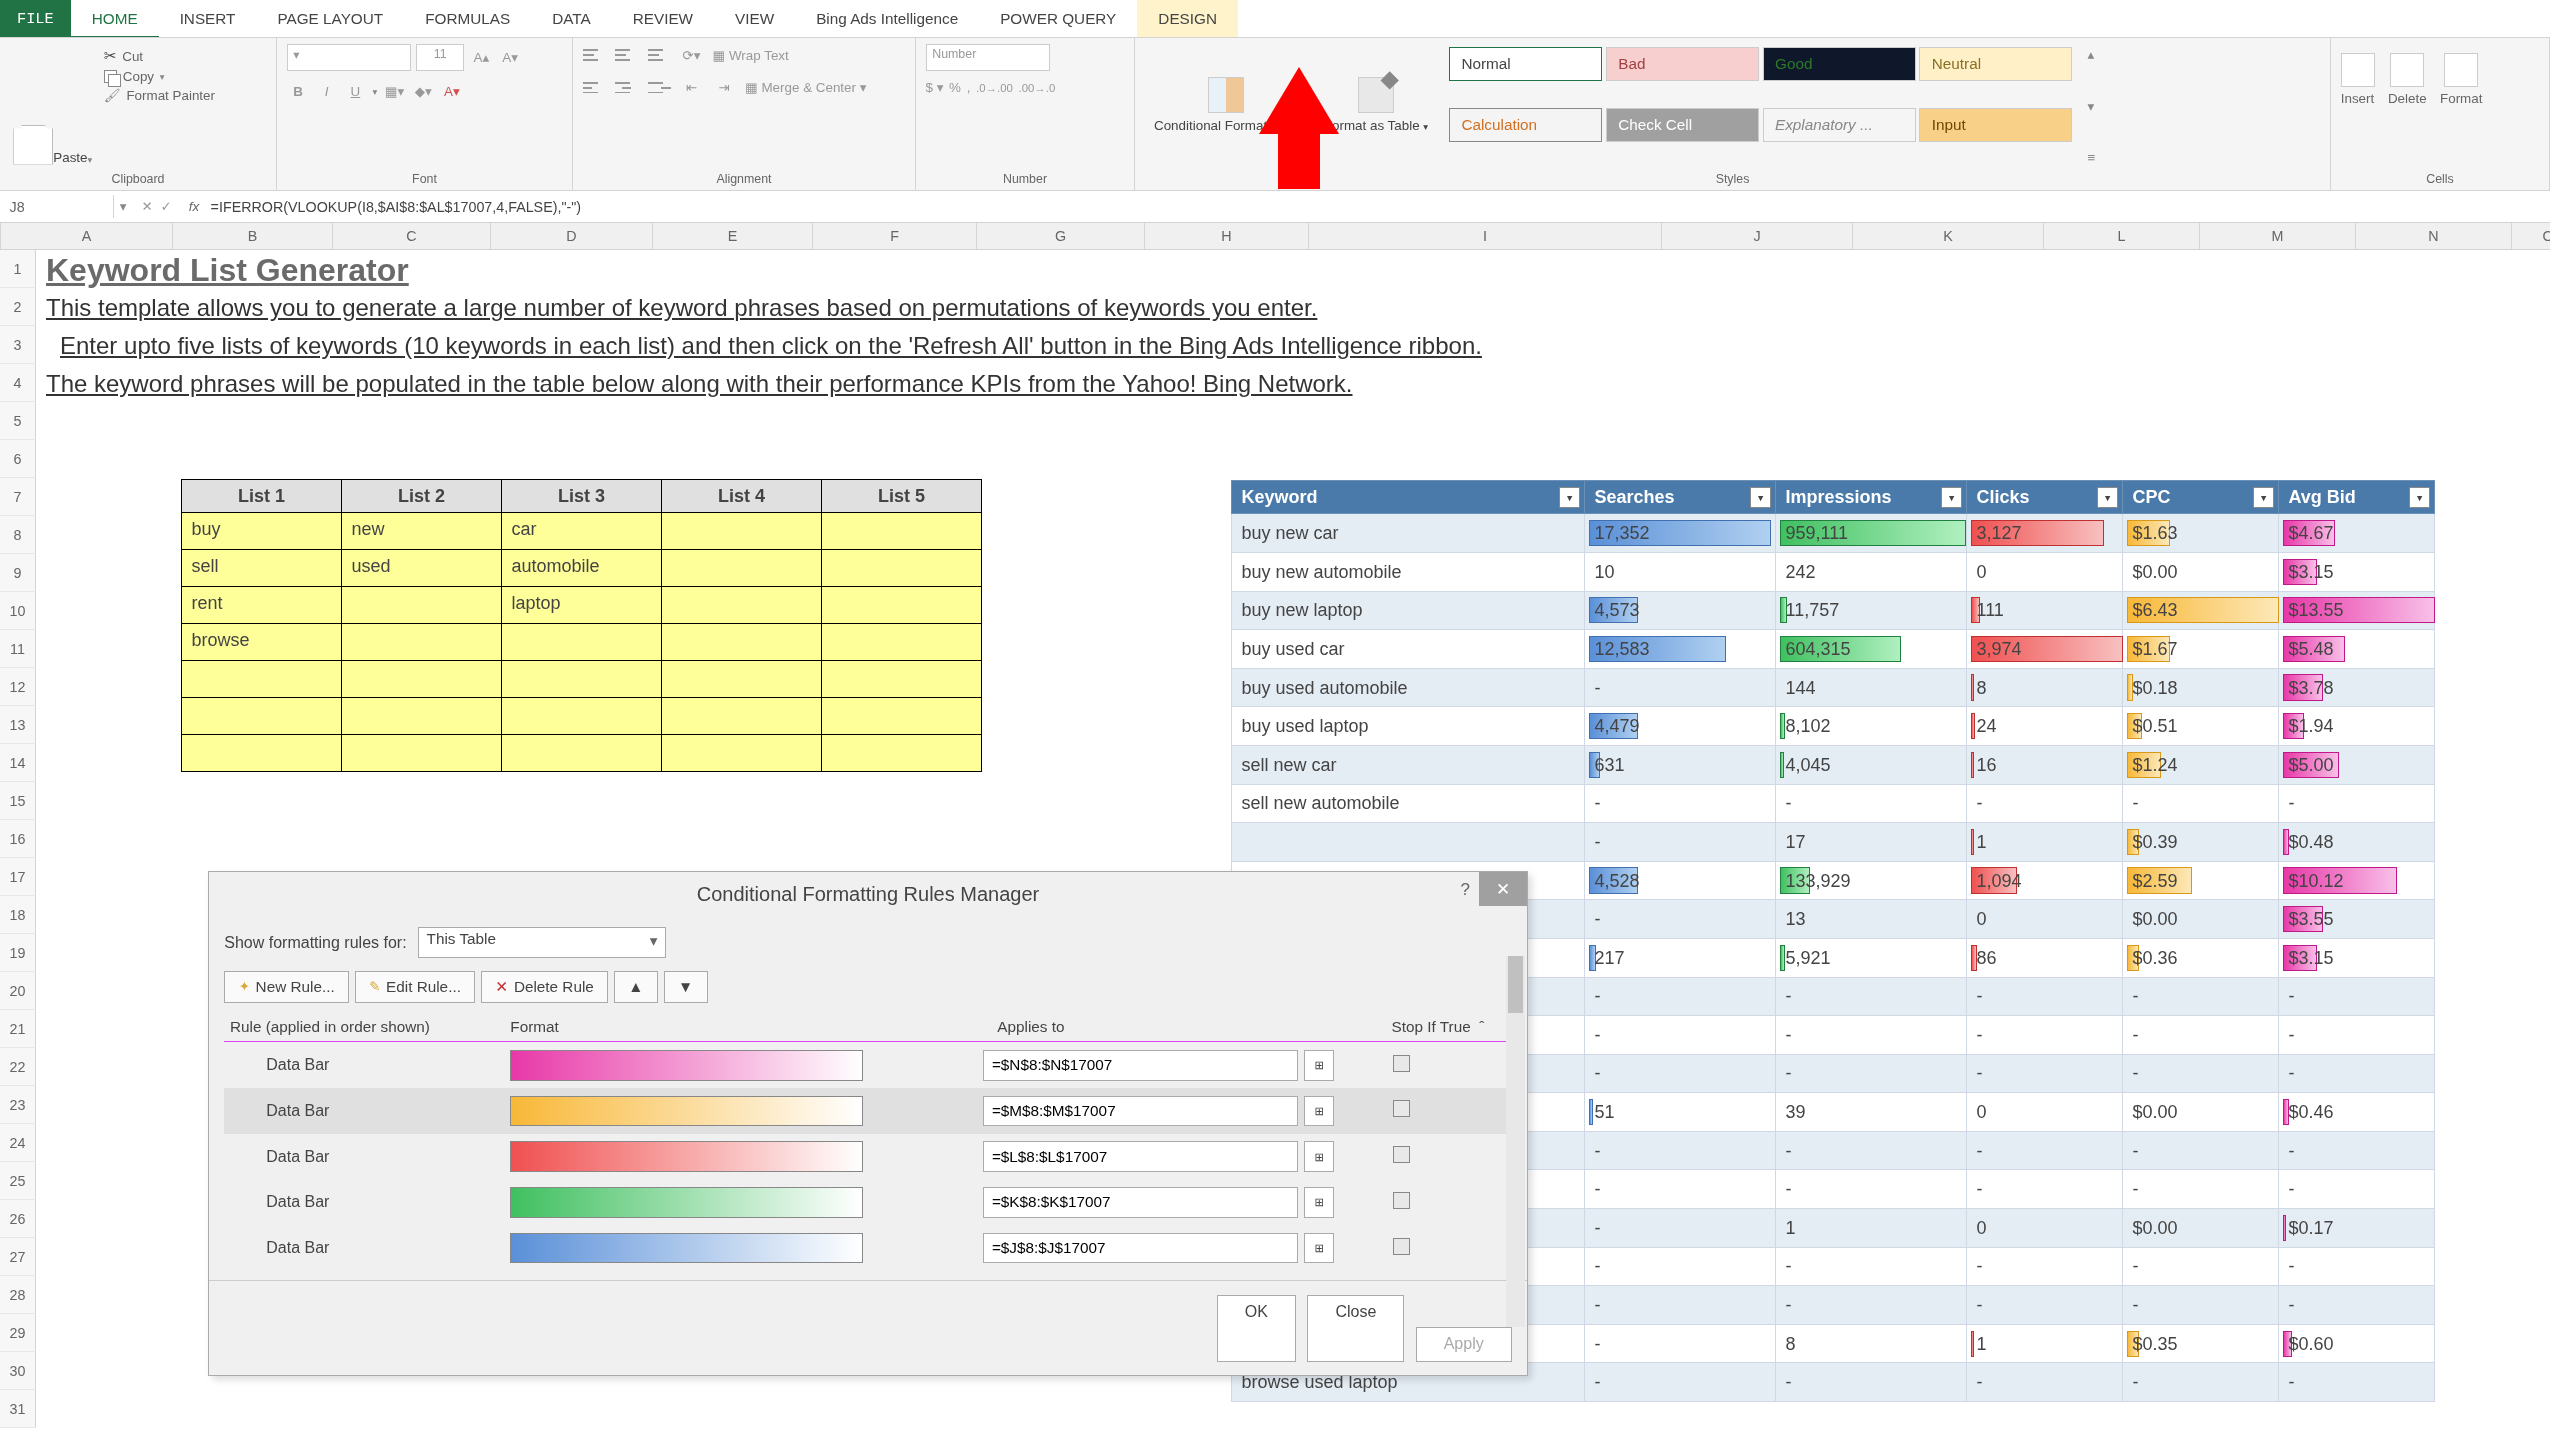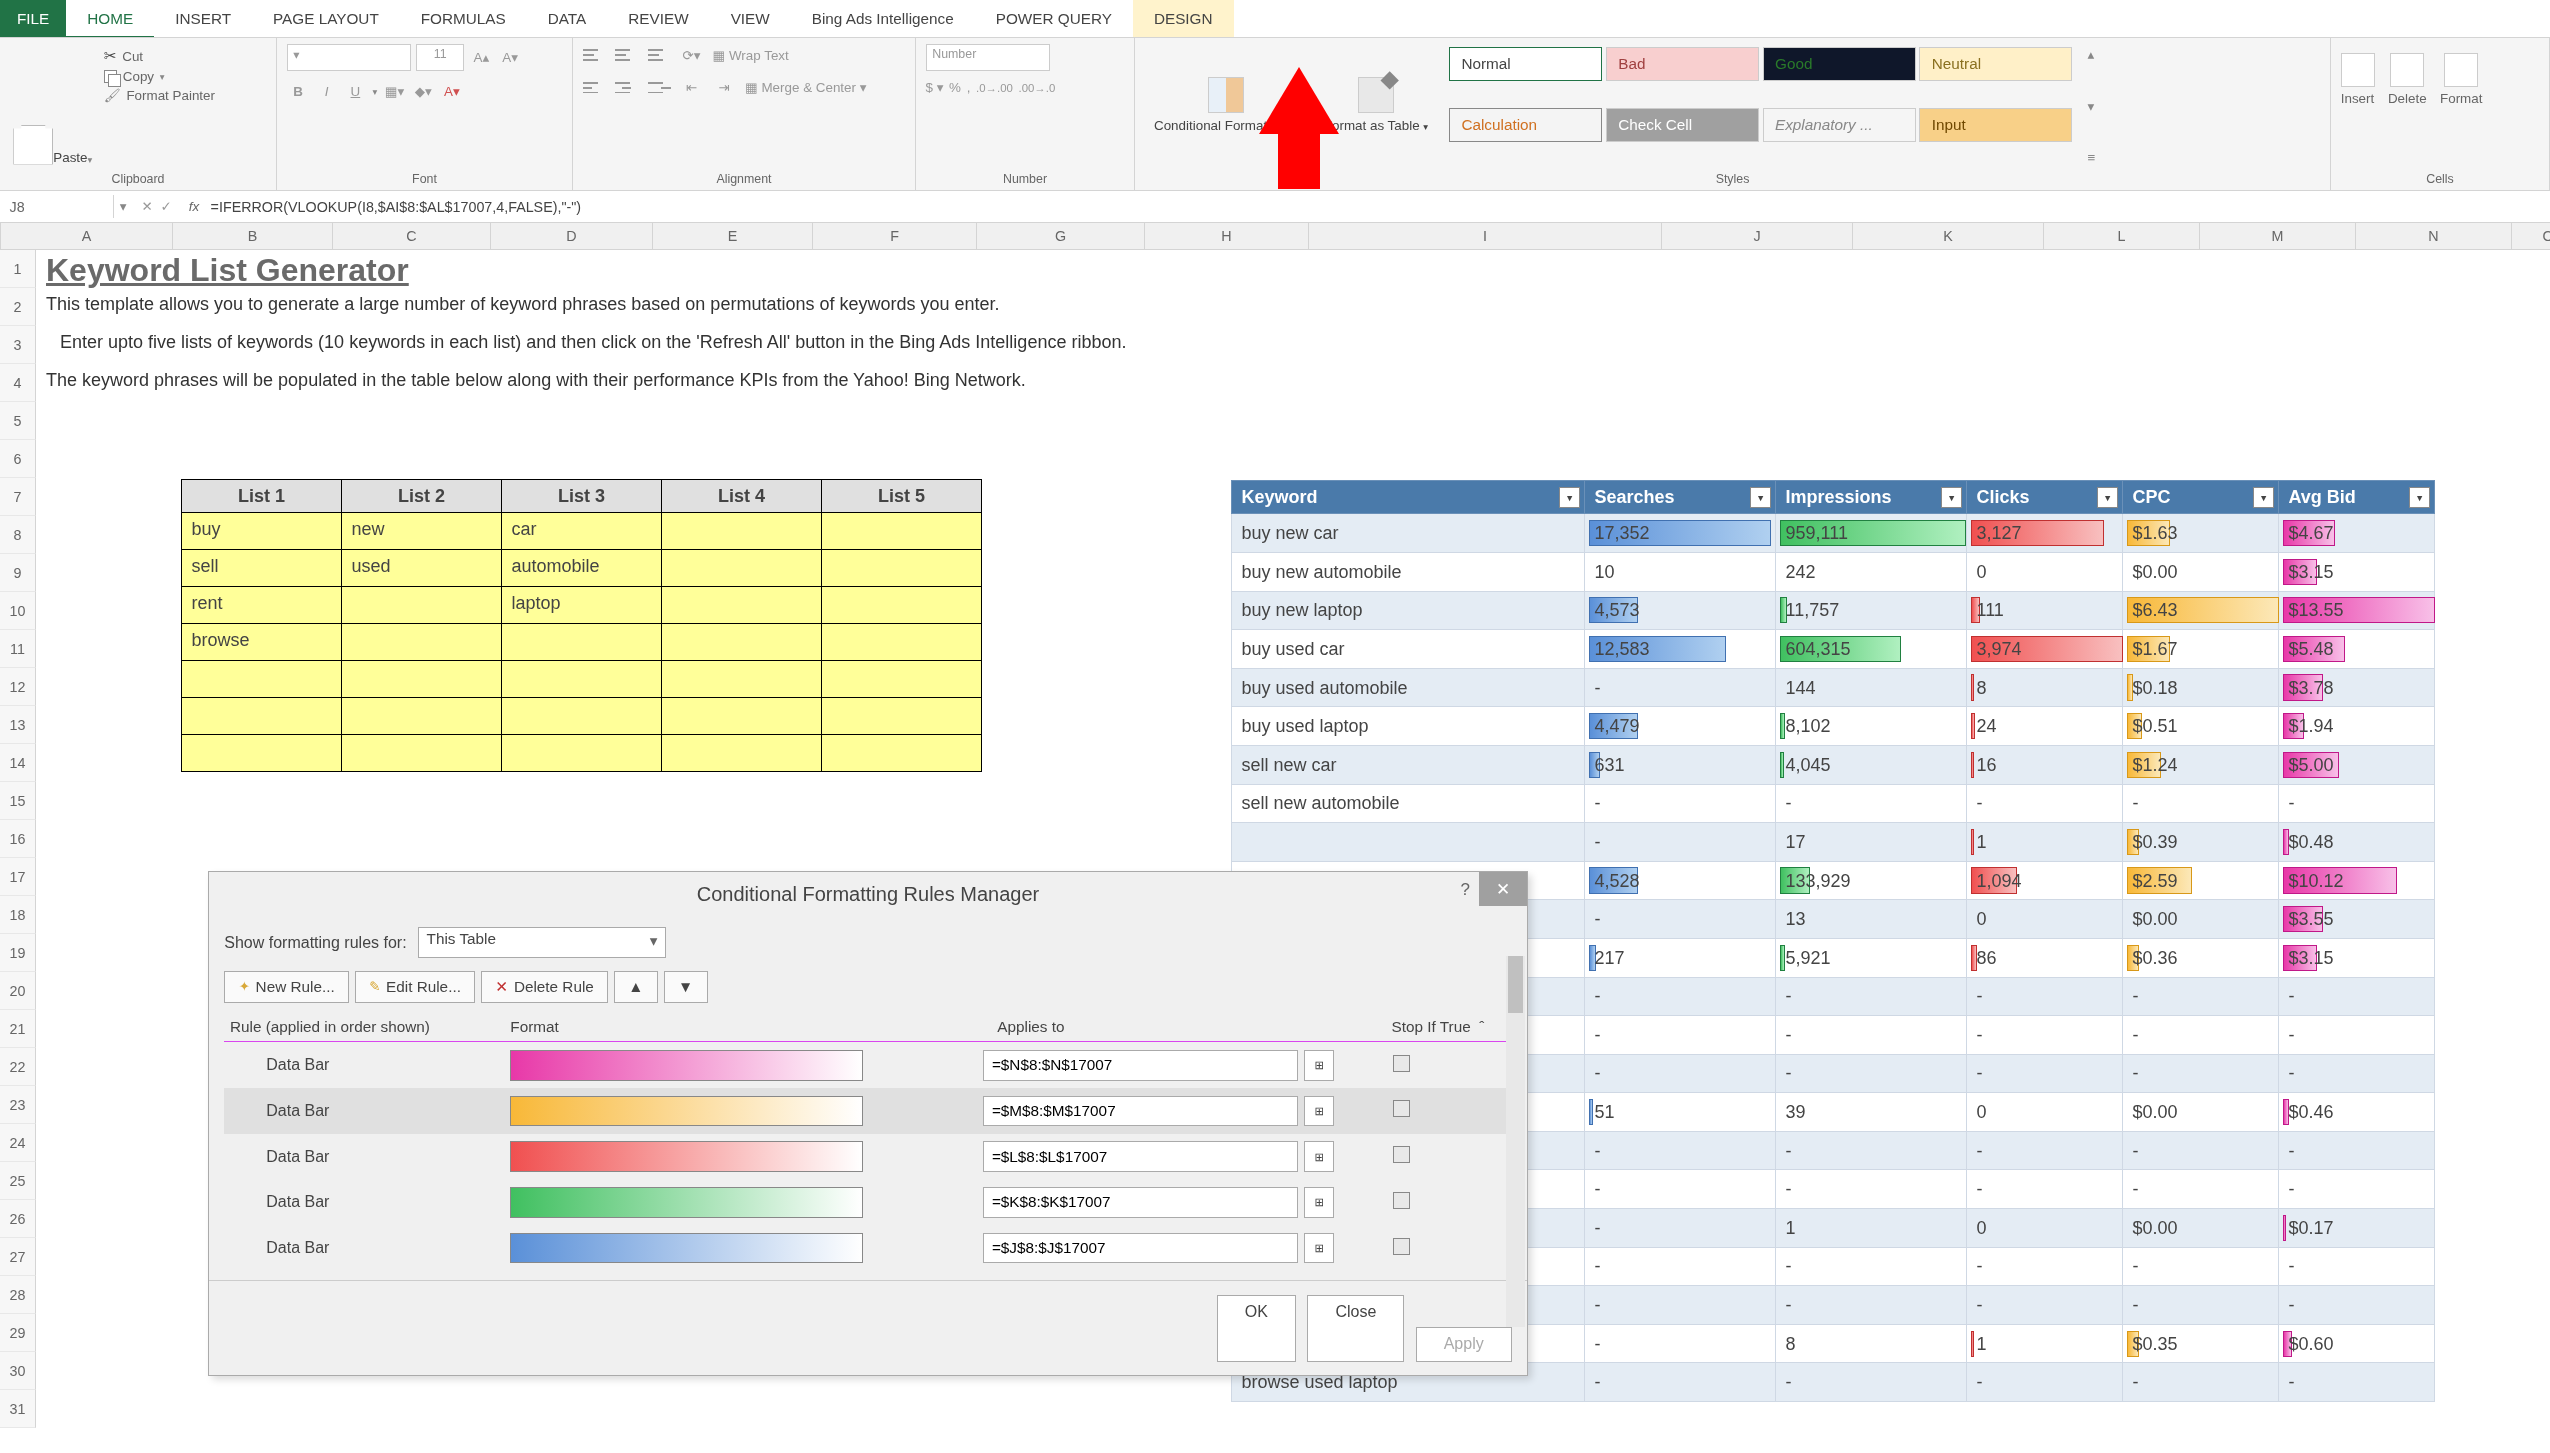--- a/index.html
+++ b/index.html
@@ -1,21 +1,21 @@
 <!DOCTYPE html>
 <html><head>
 <meta charset="utf-8">
 <style>
 * { margin: 0; padding: 0; box-sizing: border-box; font-family: 'Segoe UI', Tahoma, sans-serif; }
 body { background: #fff; font-size: 13.4px; color: #444; overflow: hidden; width: 2550px; height: 1453px; position: relative; }
 
 
 .ribbon-tabs { display: flex; height: 38px; border-bottom: 1px solid #d4d4d4; background: #fff; }
 .ribbon-tab { padding: 9.5px 21px; font-size: 15.3px; color: #444; cursor: pointer; }
-.ribbon-tab.file { background: #217346; color: #fff; font-size: 15.3px; padding: 9.5px 17px; }
+.ribbon-tab.file { background: #217346; color: #fff; font-size: 15.3px; padding: 9.5px 17px; font-family: Liberation Mono, monospace; }
 .ribbon-tab.active { color: #217346; border-bottom: 1.9px solid #217346; background: #fff; }
 .ribbon-tab.design { background: #fff3cc; }
 
 
 .ribbon { display: flex; height: 153px; border-bottom: 1px solid #d4d4d4; background: #f5f5f5; }
 .ribbon-group { border-right: 1px solid #d4d4d4; padding: 5.7px 9.5px 0 9.5px; display: flex; flex-direction: column; justify-content: space-between; }
 .group-content { display: flex; gap: 7.6px; flex: 1; }
 .group-label { text-align: center; font-size: 12.4px; color: #666; padding: 3.8px 0; }
 
 .paste-block { display: flex; flex-direction: row; align-items: flex-end; padding: 3.8px; }
@@ -75,21 +75,21 @@
 .row-hdr-spacer { width: 36px; border-right: 1px solid #d4d4d4; }
 .col-hdr { border-right: 1px solid #d4d4d4; text-align: center; font-size: 14.3px; color: #666; line-height: 27px; }
 
 
 .sheet { position: relative; }
 .row { display: flex; height: 38px; }
 .row-hdr { width: 36px; border-right: 1px solid #d4d4d4; border-bottom: 1px solid #e8e8e8; text-align: center; font-size: 14.3px; color: #666; line-height: 38px; background: #f7f7f7; }
 
 
 .title { font-size: 32px; font-weight: bold; color: #6a6a6a; text-decoration: underline; }
-.desc { font-size: 18px; color: #333; }
+.desc { font-size: 24px; color: #333; text-decoration: underline; }
 
 
 .kl-table { position: absolute; left: 181px; top: 229px; border-collapse: collapse; }
 .kl-table th, .kl-table td { border: 1px solid #000; padding: 5.7px 9.5px; font-size: 18px; }
 .kl-table th { background: #e0e0e0; font-weight: bold; text-align: center; width: 160px; }
 .kl-table td { background: #ffff99; height: 37px; width: 160px; vertical-align: top; }
 
 
 .data-table { position: absolute; left: 1231px; top: 230px; border-collapse: collapse; font-size: 18px; }
 .data-table th { background: #4a7aaa; color: #fff; font-weight: bold; text-align: left; padding: 5.7px 9.5px; border: 1px solid #6a90b8; position: relative; }

